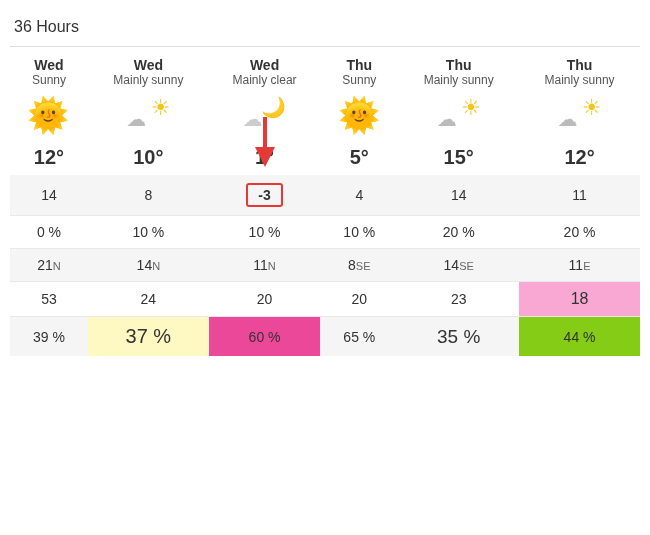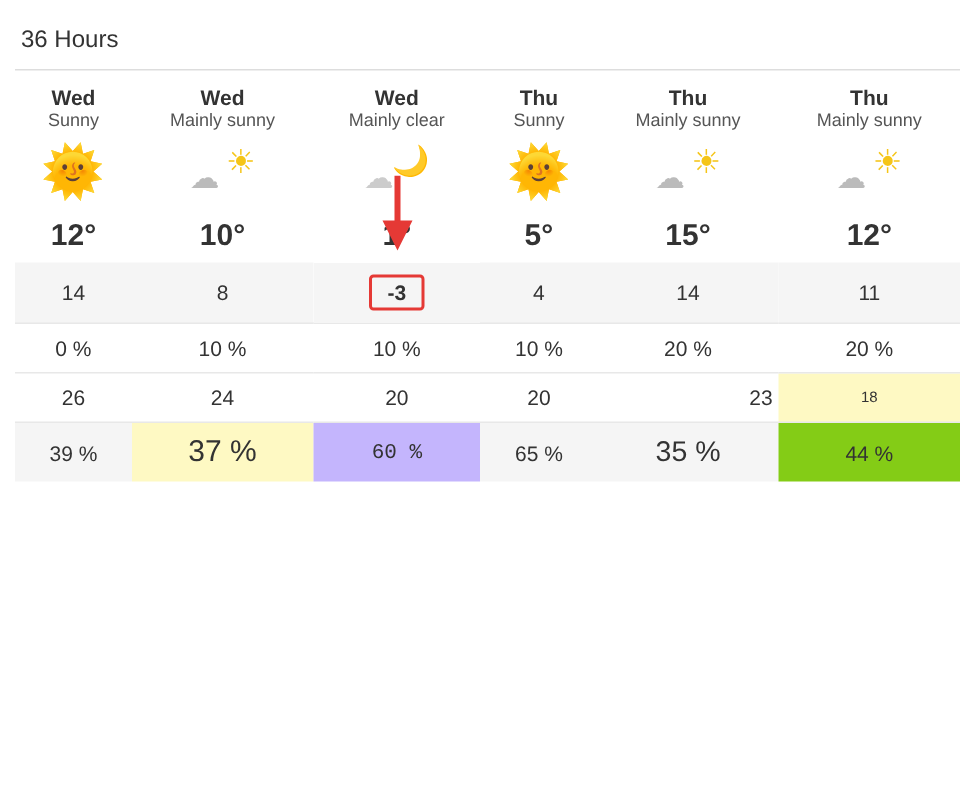--- a/index.html
+++ b/index.html
@@ -123,30 +123,38 @@
         <td class="data-row" style="background: rgb(245, 245, 245); padding: 8px 4px; font-size: 14px; border-bottom: 1px solid rgb(232, 232, 232);">11</td>
       </tr>
     <tr id="precip-row">
         <td style="background: rgb(255, 255, 255); padding: 8px 4px; font-size: 14px; border-bottom: 1px solid rgb(232, 232, 232);">0 %</td>
         <td style="background: rgb(255, 255, 255); padding: 8px 4px; font-size: 14px; border-bottom: 1px solid rgb(232, 232, 232);">10 %</td>
         <td style="background: rgb(255, 255, 255); padding: 8px 4px; font-size: 14px; border-bottom: 1px solid rgb(232, 232, 232);">10 %</td>
         <td style="background: rgb(255, 255, 255); padding: 8px 4px; font-size: 14px; border-bottom: 1px solid rgb(232, 232, 232);">10 %</td>
         <td style="background: rgb(255, 255, 255); padding: 8px 4px; font-size: 14px; border-bottom: 1px solid rgb(232, 232, 232);">20 %</td>
         <td style="background: rgb(255, 255, 255); padding: 8px 4px; font-size: 14px; border-bottom: 1px solid rgb(232, 232, 232);">20 %</td>
       </tr>
+    <tr id="wind-row">
+        <td style="background: rgb(245, 245, 245); padding: 8px 4px; font-size: 14px; border-bottom: 1px solid rgb(232, 232, 232);">21<span style="font-size:11px;color:#666;">N</span></td>
+        <td style="background: rgb(245, 245, 245); padding: 8px 4px; font-size: 14px; border-bottom: 1px solid rgb(232, 232, 232);">14<span style="font-size:11px;color:#666;">N</span></td>
+        <td style="background: rgb(245, 245, 245); padding: 8px 4px; font-size: 14px; border-bottom: 1px solid rgb(232, 232, 232);">11<span style="font-size:11px;color:#666;">N</span></td>
+        <td style="background: rgb(245, 245, 245); padding: 8px 4px; font-size: 14px; border-bottom: 1px solid rgb(232, 232, 232);">8<span style="font-size:11px;color:#666;">SE</span></td>
+        <td style="background: rgb(245, 245, 245); padding: 8px 4px; font-size: 14px; border-bottom: 1px solid rgb(232, 232, 232);">14<span style="font-size:11px;color:#666;">SE</span></td>
+        <td style="background: rgb(245, 245, 245); padding: 8px 4px; font-size: 14px; border-bottom: 1px solid rgb(232, 232, 232);">11<span style="font-size:11px;color:#666;">E</span></td>
+      </tr>
     <tr id="gust-row">
-        <td style="background: rgb(255, 255, 255); padding: 8px 4px; font-size: 14px; border-bottom: 1px solid rgb(232, 232, 232);">26</td>
+        <td style="background: rgb(255, 255, 255); padding: 8px 4px; font-size: 14px; border-bottom: 1px solid rgb(232, 232, 232);">53</td>
         <td style="background: rgb(255, 255, 255); padding: 8px 4px; font-size: 14px; border-bottom: 1px solid rgb(232, 232, 232);">24</td>
         <td style="background: rgb(255, 255, 255); padding: 8px 4px; font-size: 14px; border-bottom: 1px solid rgb(232, 232, 232);">20</td>
         <td style="background: rgb(255, 255, 255); padding: 8px 4px; font-size: 14px; border-bottom: 1px solid rgb(232, 232, 232);">20</td>
-        <td style="background: rgb(255, 255, 255); padding: 8px 4px; font-size: 14px; border-bottom: 1px solid rgb(232, 232, 232); text-align: right;">23</td>
-        <td style="background: #fef9c3; padding: 8px 4px; font-size: 10px; border-bottom: 1px solid rgb(232, 232, 232);">18</td>
+        <td style="background: rgb(255, 255, 255); padding: 8px 4px; font-size: 14px; border-bottom: 1px solid rgb(232, 232, 232);">23</td>
+        <td style="background: #f9a8d4; padding: 8px 4px; font-size: 16px; border-bottom: 1px solid rgb(232, 232, 232);">18</td>
       </tr>
     <tr id="humidity-row">
         <td style="background: rgb(245, 245, 245); padding: 8px 4px; font-size: 14px;">39 %</td>
         <td style="background: #fef9c3; padding: 8px 4px; font-size: 20px;">37 %</td>
-        <td style="background: #c4b5fd; padding: 8px 4px; font-size: 14px; font-family: Liberation Mono, monospace;">60 %</td>
+        <td style="background: #ec4899; padding: 8px 4px; font-size: 14px;">60 %</td>
         <td style="background: rgb(245, 245, 245); padding: 8px 4px; font-size: 14px;">65 %</td>
         <td style="background: rgb(245, 245, 245); padding: 8px 4px; font-size: 19px;">35 %</td>
         <td style="background: #84cc16; padding: 8px 4px; font-size: 14px;">44 %</td>
       </tr>
   </tbody>
 </table>
 
 </body></html>

